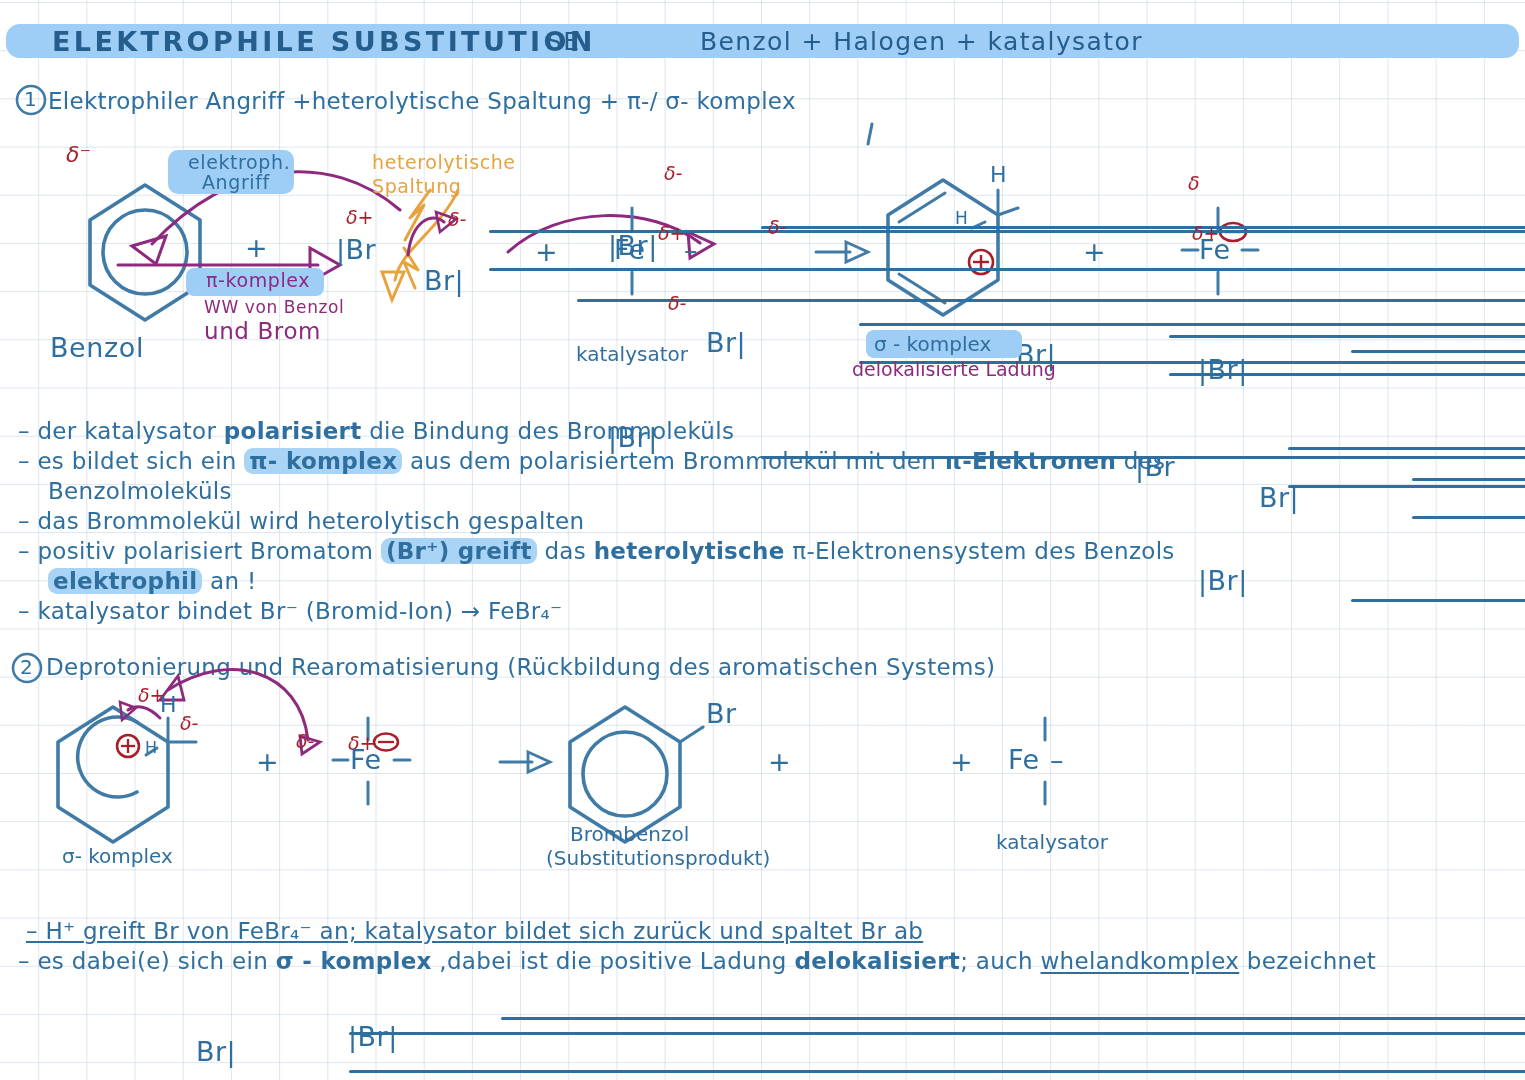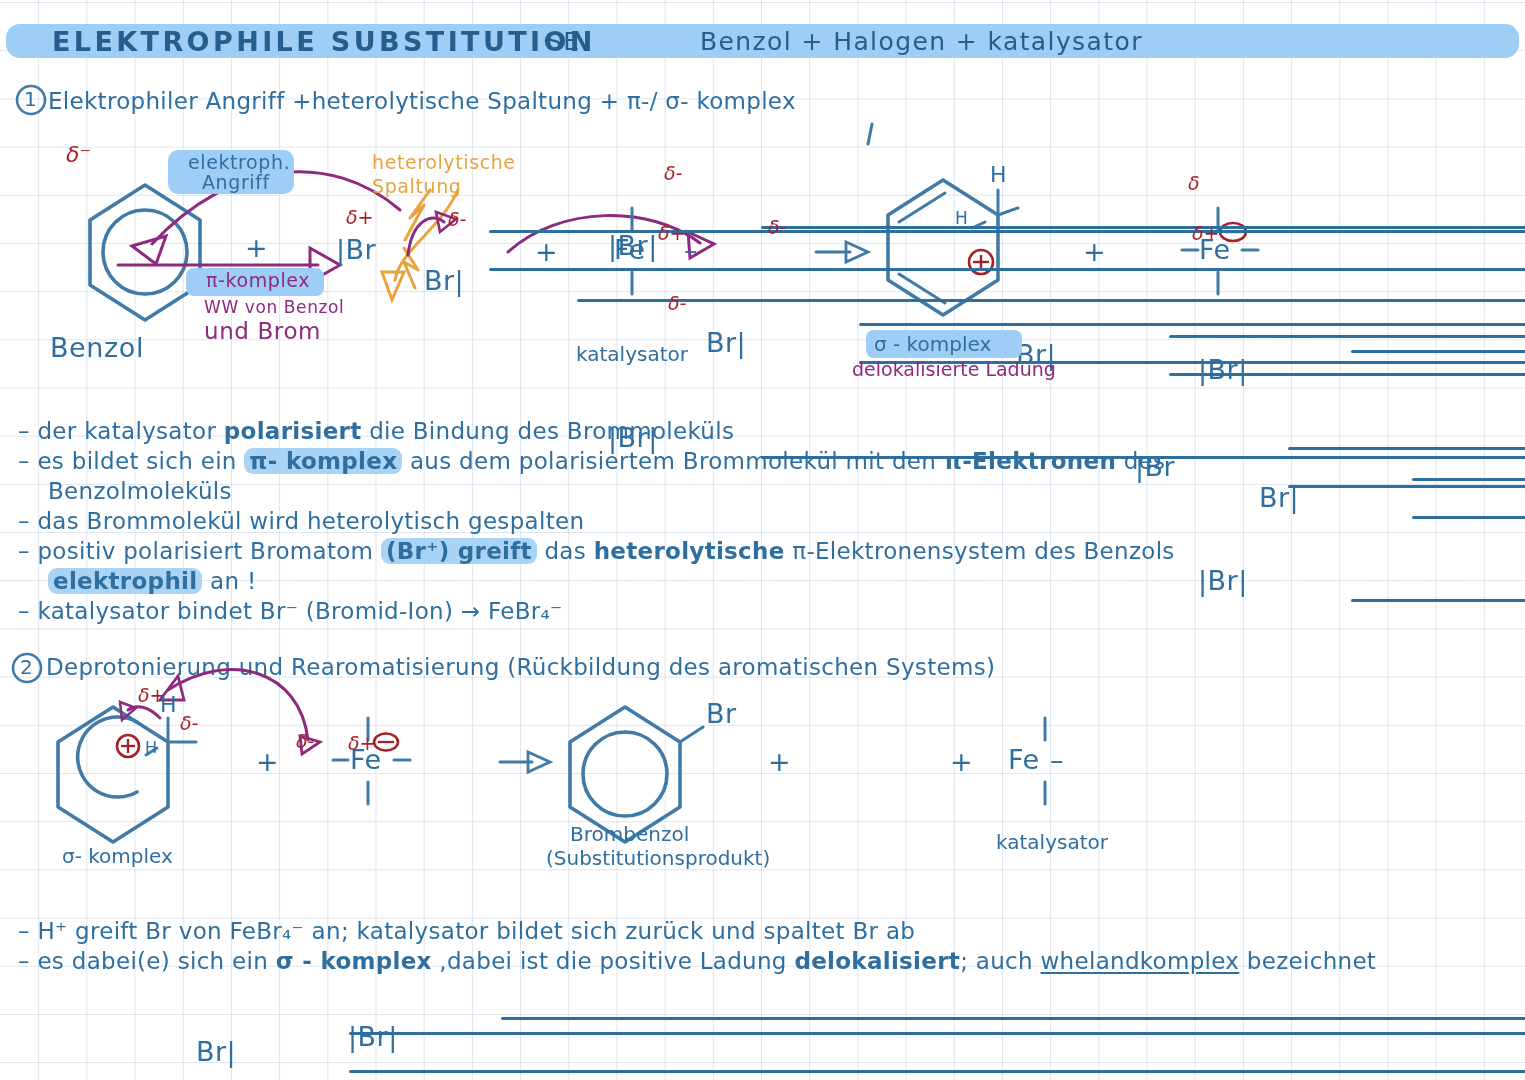--- a/index.html
+++ b/index.html
@@ -294,17 +294,17 @@
   <div class="plus" style="left:768px; top:746px;">+</div>
 
   <div class="plus" style="left:950px; top:746px;">+</div>
 
   <div class="chem" style="left:1008px; top:744px;">Fe</div>
   <div class="chem" style="left:1050px; top:744px;">–</div>
 
   <div class="caplbl" style="left:996px; top:830px;">katalysator</div>
 
   <div id="s2-bullets" style="position:absolute; left:18px; top:918px; width:1480px;">
-      <div class="hw body ink-blue" style="position: relative; left: 0px; height: 30px; white-space: nowrap;"><span>– H⁺  greift  Br  von FeBr₄⁻ an; katalysator  bildet  sich  zurück  und  spaltet  Br  ab</span></div>
+      <div class="hw body ink-blue" style="position: relative; left: 8px; height: 30px; white-space: nowrap; text-decoration: underline;"><span>– H⁺  greift  Br  von FeBr₄⁻ an; katalysator  bildet  sich  zurück  und  spaltet  Br  ab</span></div>
       <div class="hw body ink-blue" style="position: relative; left: 0px; height: 30px; white-space: nowrap;"><span>– es dabei(e)  sich ein </span><span class="b">σ - komplex</span><span> ,dabei ist die positive  Ladung </span><span class="b">delokalisiert</span><span>; auch </span><span class="u">whelandkomplex</span><span>  bezeichnet</span></div>
     </div>
 
 </div>
 
 </body></html>

